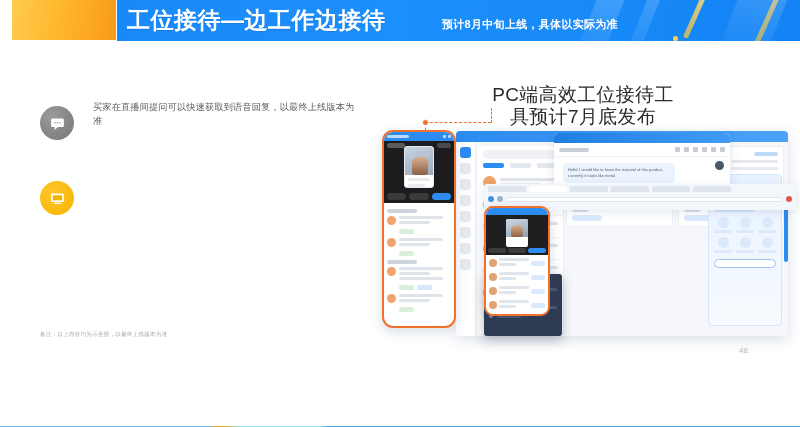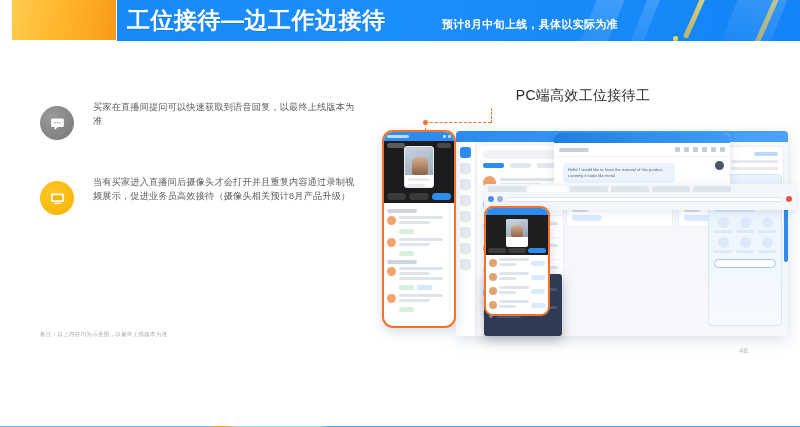--- a/index.html
+++ b/index.html
@@ -46,21 +46,21 @@
   .feat p{ font-size:9.2px; color:#5c5c5c; line-height:14px; letter-spacing:.15px; }
 
   #footnote{ position:absolute; left:40px; top:331px; font-size:5.6px;
       color:#a8a8a8; letter-spacing:.2px; }
 
   
   #mock{ position:absolute; left:368px; top:78px; width:432px; height:275px; }
 
   
   .callout{ position:absolute; left:120px; top:6px; width:190px; text-align:center;
-      font-size:14px; color:#2b2b2b; line-height:22px; letter-spacing:.3px; }
+      font-size:19px; color:#2b2b2b; line-height:22px; letter-spacing:.3px; }
   
   .conn{ position:absolute; border-color:#f2712c; }
   .conn-v1{ left:57px; top:44px; width:0; height:20px; border-left:1.2px dashed #f2712c; }
   .conn-h1{ left:57px; top:44px; width:66px; height:0; border-top:1.2px dashed #f2712c; }
   .conn-v2{ left:123px; top:30px; width:0; height:15px; border-left:1.2px dashed #f2712c; }
   .conn-v3{ left:16px; top:56px; width:0; height:135px; border-left:1.2px dashed #f2712c; }
   .conn-h2{ left:16px; top:191px; width:50px; height:0; border-top:1.2px dashed #f2712c; }
   .dotmark{ position:absolute; width:7px; height:7px; border-radius:50%;
       background:#f2712c; border:1.5px solid #ffffff; }
 
@@ -252,30 +252,30 @@
     </div>
 
     <div class="feat">
       <div class="badge b-yellow">
         <svg width="17" height="17" viewBox="0 0 24 24">
           <rect x="3" y="5" width="18" height="12" rx="1.6" fill="#ffffff"></rect>
           <rect x="5.4" y="7.4" width="13.2" height="7.2" fill="#f5b400"></rect>
           <rect x="7" y="18" width="10" height="1.9" rx="1" fill="#ffffff"></rect>
         </svg>
       </div>
-      <p>当有买家进入直播间后摄像头才会打开并且重复内容通过录制视频展示，促进业务员高效接待（摄像头相关预计8月产品升级）</p>
     </div>
   </div>
 
   <div id="footnote">备注：以上内容均为示意图，以最终上线版本为准</div>
 
   <div id="mock">
 
     <div class="callout">
       <div>PC端高效工位接待工</div>
+      <div>具预计7月底发布</div>
     </div>
 
     <div class="conn conn-h1"></div>
     <div class="conn conn-v1"></div>
     <div class="conn conn-v2"></div>
     <div class="conn conn-v3"></div>
     <div class="conn conn-h2"></div>
     <div class="dotmark" style="left:54px;top:41px;"></div>
     <div class="dotmark" style="left:63px;top:188px;"></div>
 

